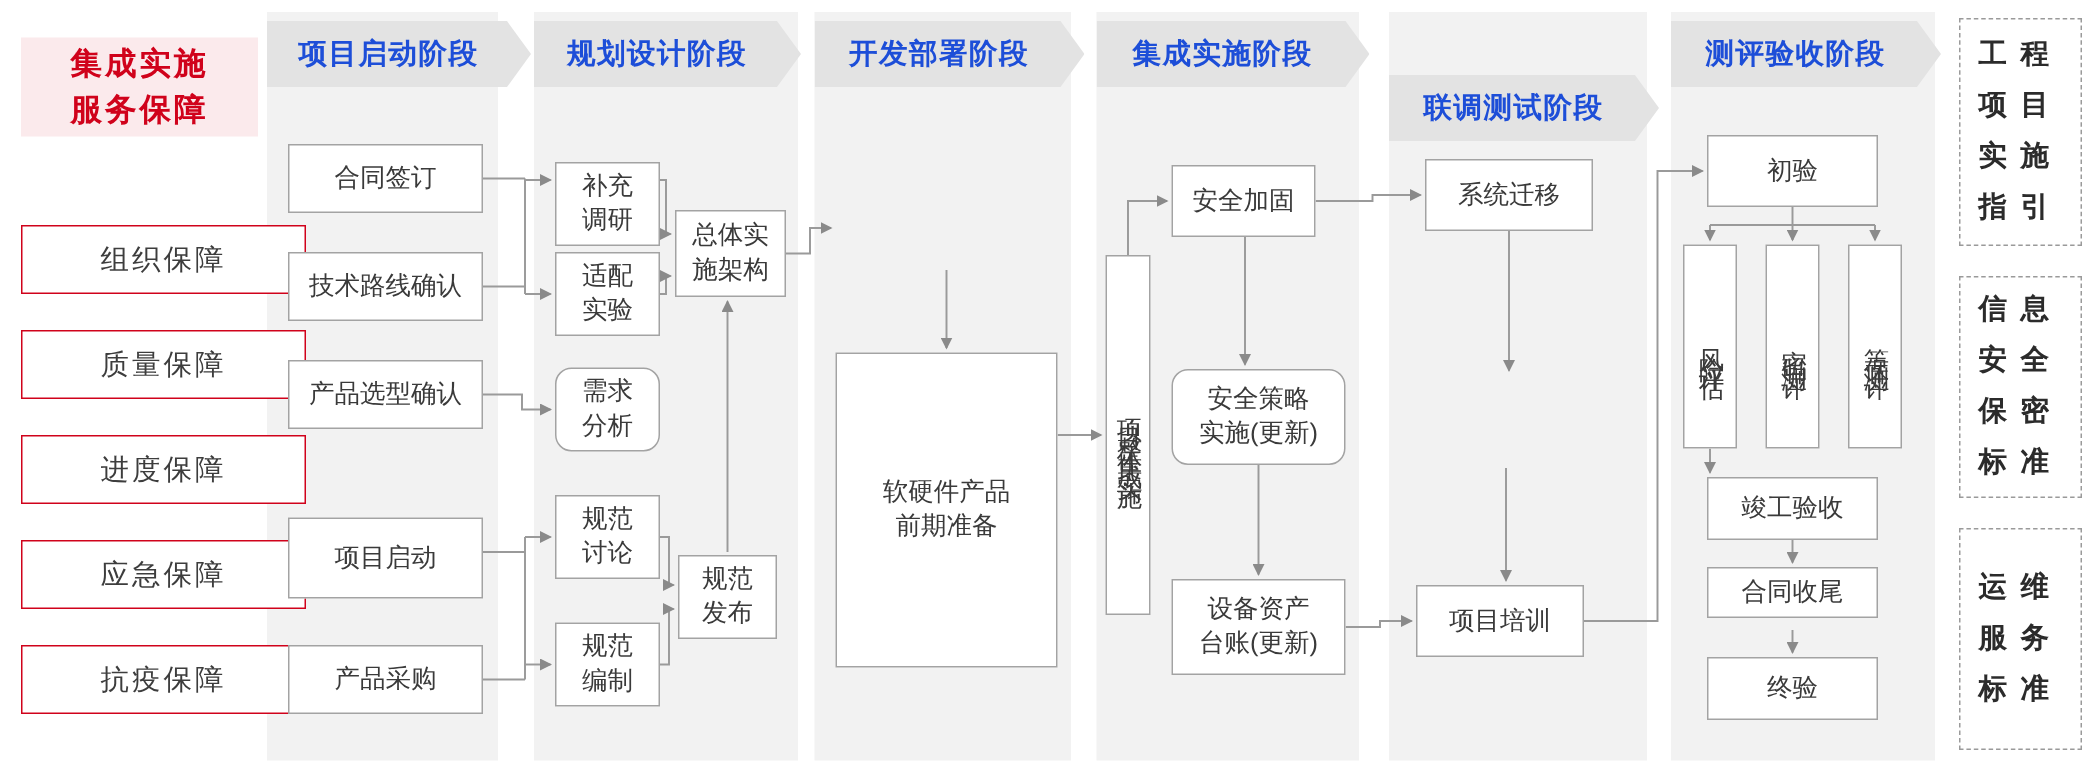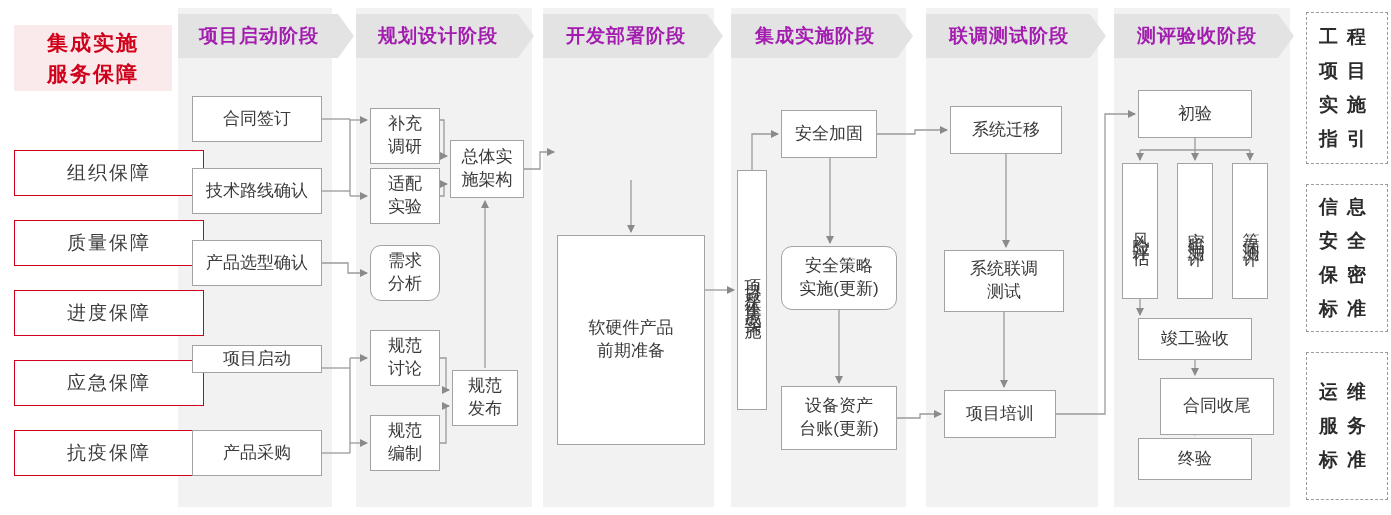--- a/index.html
+++ b/index.html
@@ -4,21 +4,21 @@
 <style>
   * { margin:0; padding:0; box-sizing:border-box; }
   html,body { background:#ffffff; }
   body { font-family:"Liberation Sans","DejaVu Sans",sans-serif; }
   .canvas { position:relative; width:1391px; height:515px; background:#fff; overflow:hidden; }
 
   .band { position:absolute; top:8px; height:499px; background:var(--band-gray,#f2f2f2); z-index:0; }
 
   .phase-header {
     position:absolute; top:14px; height:44px; z-index:2;
-    background:var(--header-gray,#e3e3e3); color:#a21caf;
+    background:var(--header-gray,#e3e3e3); color:#1d4ed8;
     font-weight:bold; font-size:19px; letter-spacing:1px;
     display:flex; align-items:center; justify-content:center;
     padding-right:14px;
     clip-path:polygon(0 0, calc(100% - 16px) 0, 100% 50%, calc(100% - 16px) 100%, 0 100%);
   }
 
   .side-title {
     position:absolute; left:14px; top:25px; width:158px; height:66px; z-index:2;
     background:var(--accent-red-bg,#fbeaec); color:var(--accent-red,#d0021b);
     font-weight:bold; font-size:21px; letter-spacing:2px; line-height:1.5;
@@ -107,35 +107,35 @@
       <path d="M1140,299 V315" marker-end="url(#ah)"></path>
       <path d="M1195,360 V375" marker-end="url(#ah)"></path>
       <path d="M1195,420 V435" marker-end="url(#ah)"></path>
     </g>
   </svg>
 
   <div class="phase-header" style="left:178px;width:176px;">项目启动阶段</div>
   <div class="phase-header" style="left:356px;width:178px;">规划设计阶段</div>
   <div class="phase-header" style="left:543px;width:180px;">开发部署阶段</div>
   <div class="phase-header" style="left:731px;width:182px;">集成实施阶段</div>
-  <div class="phase-header" style="left:926px;width:180px;">联调测试阶段</div>
+  <div class="phase-header" style="left:926px;width:180px;margin-top:36px;">联调测试阶段</div>
   <div class="phase-header" style="left:1114px;width:180px;">测评验收阶段</div>
 
   <div class="side-title">集成实施
 服务保障</div>
   <div class="side-item" style="top:150px;">组织保障</div>
   <div class="side-item" style="top:220px;">质量保障</div>
   <div class="side-item" style="top:290px;">进度保障</div>
   <div class="side-item" style="top:360px;">应急保障</div>
   <div class="side-item" style="top:430px;">抗疫保障</div>
 
   <div class="box" style="left:192px;top:96px;width:130px;height:46px;">合同签订</div>
   <div class="box" style="left:192px;top:168px;width:130px;height:46px;">技术路线确认</div>
   <div class="box" style="left:192px;top:240px;width:130px;height:46px;">产品选型确认</div>
-  <div class="box" style="left:192px;top:345px;width:130px;height:28px;">项目启动</div>
+  <div class="box" style="left:192px;top:345px;width:130px;height:54px;">项目启动</div>
   <div class="box" style="left:192px;top:430px;width:130px;height:46px;">产品采购</div>
 
   <div class="box" style="left:370px;top:92px;width:70px;height:56px;margin-top:16px;">补充
 调研</div>
   <div class="box" style="left:370px;top:168px;width:70px;height:56px;">适配
 实验</div>
   <div class="box" style="left:370px;top:245px;width:70px;height:56px;border-radius:11px;">需求
 分析</div>
   <div class="box" style="left:370px;top:330px;width:70px;height:56px;">规范
 讨论</div>
@@ -150,30 +150,28 @@
 前期准备</div>
 
   <div class="box vbox" style="left:737px;top:170px;width:30px;height:240px;">项目整体集成实施</div>
   <div class="box" style="left:781px;top:110px;width:96px;height:48px;">安全加固</div>
   <div class="box" style="left:781px;top:246px;width:116px;height:64px;border-radius:11px;">安全策略
 实施(更新)</div>
   <div class="box" style="left:781px;top:386px;width:116px;height:64px;">设备资产
 台账(更新)</div>
 
   <div class="box" style="left:950px;top:106px;width:112px;height:48px;">系统迁移</div>
-  <div class="box" style="left:944px;top:250px;width:120px;height:62px;">系统联调
-测试</div>
   <div class="box" style="left:944px;top:390px;width:112px;height:48px;">项目培训</div>
 
   <div class="box" style="left:1138px;top:90px;width:114px;height:48px;">初验</div>
   <div class="box vbox" style="left:1122px;top:163px;width:36px;height:136px;">风险评估</div>
   <div class="box vbox" style="left:1177px;top:163px;width:36px;height:136px;">密码测评</div>
   <div class="box vbox" style="left:1232px;top:163px;width:36px;height:136px;">等保测评</div>
   <div class="box" style="left:1138px;top:318px;width:114px;height:42px;">竣工验收</div>
-  <div class="box" style="left:1138px;top:378px;width:114px;height:57px;margin-left:22px;">合同收尾</div>
+  <div class="box" style="left:1138px;top:378px;width:114px;height:34px;">合同收尾</div>
   <div class="box" style="left:1138px;top:438px;width:114px;height:42px;">终验</div>
 
   <div class="standard" style="top:12px;height:152px;">
     <div class="standard-text">工程项目实施指引</div>
   </div>
   <div class="standard" style="top:184px;height:148px;">
     <div class="standard-text">信息安全保密标准</div>
   </div>
   <div class="standard" style="top:352px;height:148px;">
     <div class="standard-text">运维服务标准</div>

